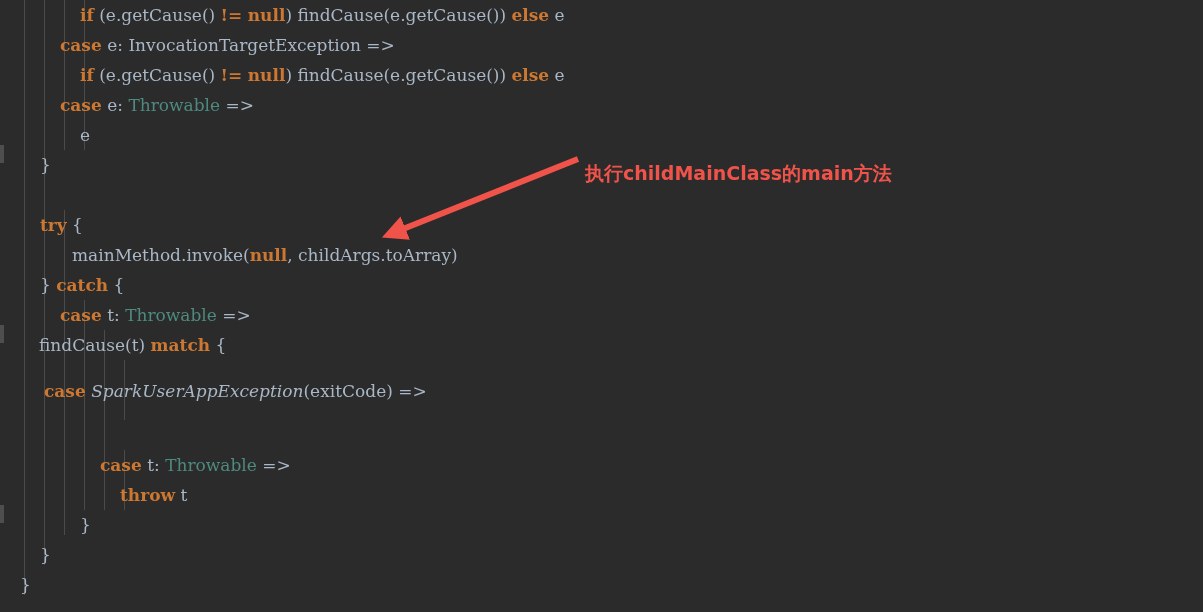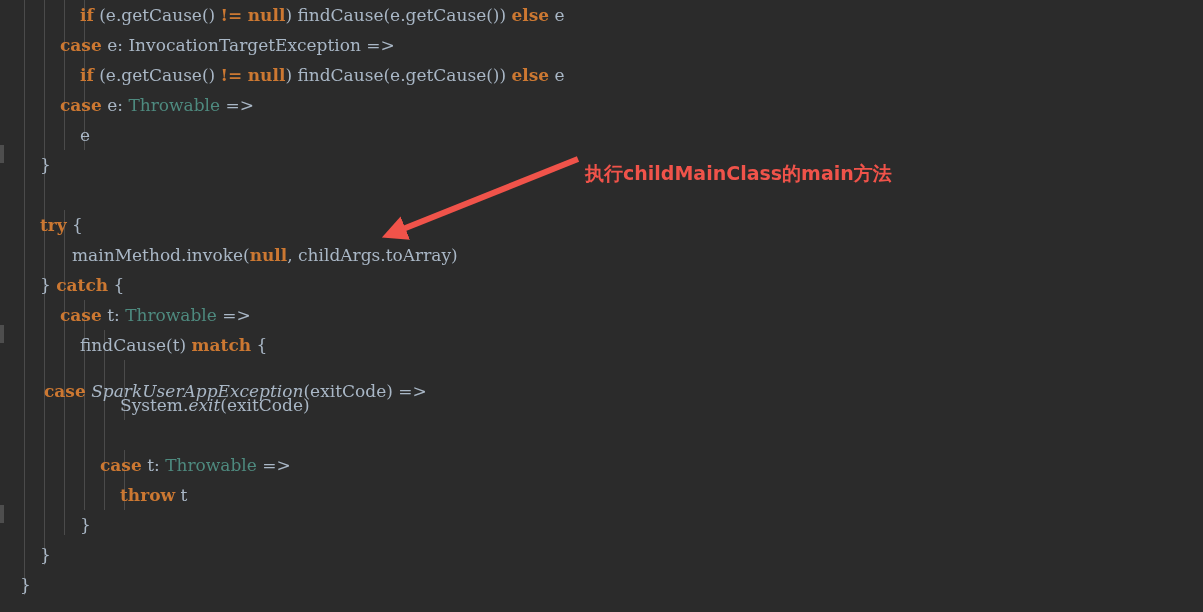--- a/index.html
+++ b/index.html
@@ -104,23 +104,22 @@
       <div class="code-line" style="top: 30px; padding-left: 60px;"><span class="tok t-kw">case</span><span class="tok t-plain"> e: </span><span class="tok t-plain">InvocationTargetException</span><span class="tok t-plain"> =&gt;</span></div>
       <div class="code-line" style="top: 60px; padding-left: 80px;"><span class="tok t-kw">if</span><span class="tok t-plain"> (e.getCause() </span><span class="tok t-kw">!=</span><span class="tok t-plain"> </span><span class="tok t-kw">null</span><span class="tok t-plain">) findCause(e.getCause()) </span><span class="tok t-kw">else</span><span class="tok t-plain"> e</span></div>
       <div class="code-line" style="top: 90px; padding-left: 60px;"><span class="tok t-kw">case</span><span class="tok t-plain"> e: </span><span class="tok t-type">Throwable</span><span class="tok t-plain"> =&gt;</span></div>
       <div class="code-line" style="top: 120px; padding-left: 80px;"><span class="tok t-plain">e</span></div>
       <div class="code-line" style="top: 150px; padding-left: 40px;"><span class="tok t-brace">}</span></div>
       <div class="code-line" style="top: 180px; padding-left: 40px;"></div>
       <div class="code-line" style="top: 210px; padding-left: 40px;"><span class="tok t-kw">try</span><span class="tok t-plain"> {</span></div>
       <div class="code-line" style="top: 240px; padding-left: 72px;"><span class="tok t-plain">mainMethod.invoke(</span><span class="tok t-kw">null</span><span class="tok t-plain">, childArgs.toArray)</span></div>
       <div class="code-line" style="top: 270px; padding-left: 40px;"><span class="tok t-plain">} </span><span class="tok t-kw">catch</span><span class="tok t-plain"> {</span></div>
       <div class="code-line" style="top: 300px; padding-left: 60px;"><span class="tok t-kw">case</span><span class="tok t-plain"> t: </span><span class="tok t-type">Throwable</span><span class="tok t-plain"> =&gt;</span></div>
-      <div class="code-line" style="top: 330px; padding-left: 80px;"><span class="tok t-plain">findCause(t) </span><span class="tok t-kw">match</span><span class="tok t-plain"> {</span></div>
+      <div class="code-line" style="top: 330px; padding-left: 39px;"><span class="tok t-plain">findCause(t) </span><span class="tok t-kw">match</span><span class="tok t-plain"> {</span></div>
       <div class="code-line" style="top: 376px; padding-left: 44px;"><span class="tok t-kw">case</span><span class="tok t-plain"> </span><span class="tok t-class">SparkUserAppException</span><span class="tok t-plain">(exitCode) =&gt;</span></div>
-      <div class="code-line" style="top: 390px; padding-left: 120px;"><span class="tok t-plain">System.</span><span class="tok t-fn-it">exit</span><span class="tok t-plain">(exitCode)</span></div>
       <div class="code-line" style="top: 420px; padding-left: 100px;"></div>
       <div class="code-line" style="top: 450px; padding-left: 100px;"><span class="tok t-kw">case</span><span class="tok t-plain"> t: </span><span class="tok t-type">Throwable</span><span class="tok t-plain"> =&gt;</span></div>
       <div class="code-line" style="top: 480px; padding-left: 120px;"><span class="tok t-kw">throw</span><span class="tok t-plain"> t</span></div>
       <div class="code-line" style="top: 510px; padding-left: 80px;"><span class="tok t-brace">}</span></div>
       <div class="code-line" style="top: 540px; padding-left: 40px;"><span class="tok t-brace">}</span></div>
       <div class="code-line" style="top: 570px; padding-left: 20px;"><span class="tok t-brace">}</span></div>
     </div>
 
   <svg id="annotation-layer" width="1203" height="612" viewBox="0 0 1203 612">
     <defs>

